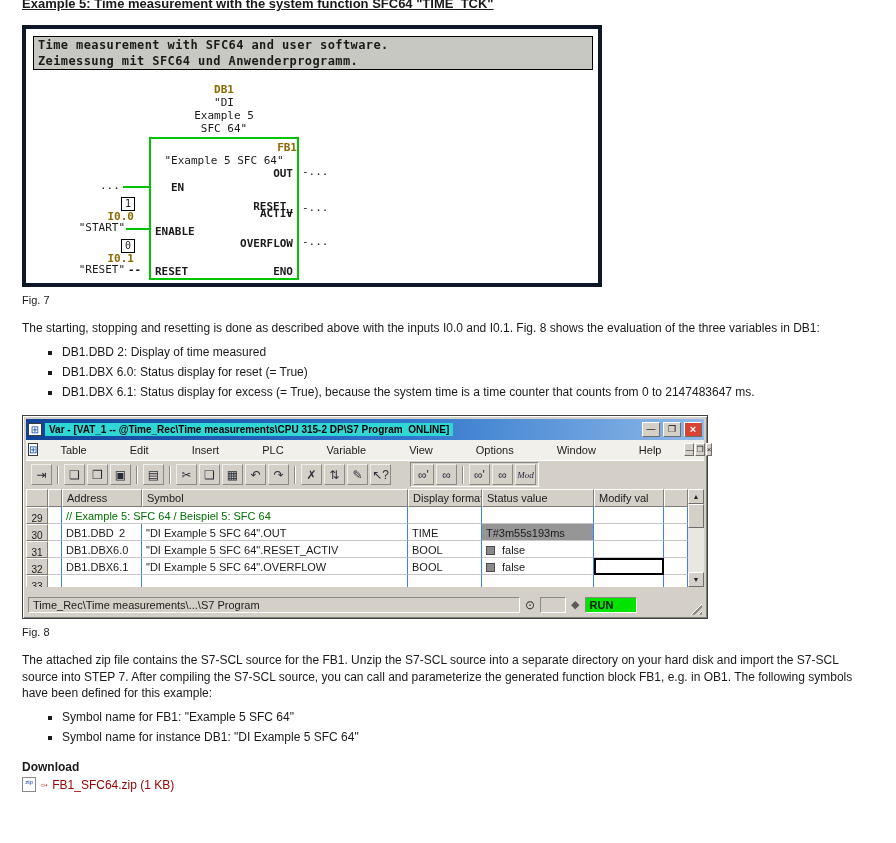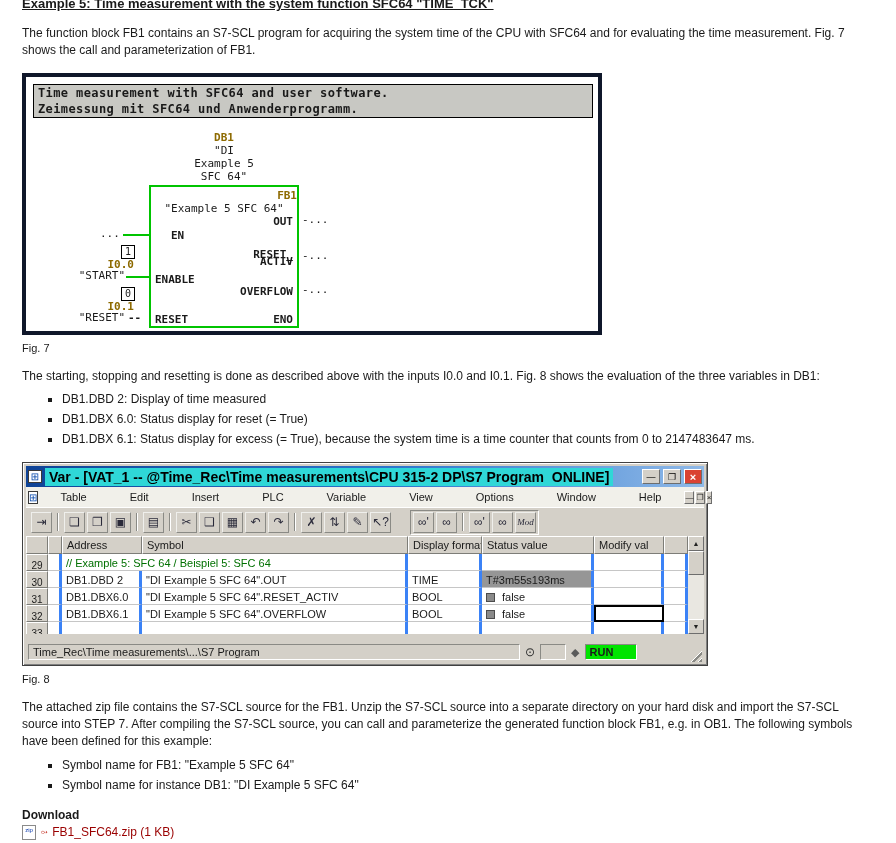--- a/index.html
+++ b/index.html
@@ -27,21 +27,21 @@
   .gline { position:absolute; height:2px; background:#00c400; }
   .valbox { position:absolute; width:14px; height:14px; border:1px solid #000; background:#fff; text-align:center; font-size:10px; line-height:12px; }
   .rt { text-align:right; }
 
   
   .win { width:686px; margin-top:16px; background:#d4d0c8; border:1px solid #404040;
          box-shadow: inset 1px 1px 0 #ffffff, inset -1px -1px 0 #808080; padding:3px; font-size:11px; }
   .titlebar { height:21px; display:flex; align-items:center; gap:3px; padding:0 2px;
          background:linear-gradient(90deg,#0f4396 0%, #2e76cc 55%, #8fb9e8 100%); }
   .title-icon { width:14px; height:13px; background:#fff; border:1px solid #3a3a3a; color:#0044aa; font-size:10px; line-height:11px; text-align:center; }
-  .title-text { background:#2fd7d7; color:#000; font-weight:bold; font-size:14px; padding:1px 4px; white-space:pre; }
+  .title-text { background:#2fd7d7; color:#000; font-weight:bold; font-size:10px; padding:1px 4px; white-space:pre; }
   .tb-btn { width:18px; height:15px; display:flex; align-items:center; justify-content:center; font-size:9px;
          background:#d4d0c8; border:1px solid; border-color:#fff #6d6d6d #6d6d6d #fff; color:#000; }
   .tb-btn.close { background:#da4232; color:#fff; font-weight:bold; font-size:11px; }
   .tb-spacer { flex:1; }
 
   .menubar { height:20px; display:flex; align-items:center; background:#f1f0ea; padding:0 2px; gap:1px; }
   .menu-item { padding:2px 21px; font-size:11px; }
   .mdi-btn { width:14px; height:13px; display:flex; align-items:center; justify-content:center; font-size:8px;
          background:#d4d0c8; border:1px solid; border-color:#fff #6d6d6d #6d6d6d #fff; }
 
@@ -53,21 +53,21 @@
   .tbtn.small-mod { font-style:italic; font-family:"Liberation Serif", serif; font-size:9px; }
 
   .table-zone { display:flex; }
   .vat { width:662px; background:#fff; }
   .vrow { display:flex; height:17px; }
   .vrow.hdr { height:18px; }
   .hcell { background:#d4d0c8; border:1px solid; border-color:#fff #7d7d78 #7d7d78 #fff; font-size:11px; padding:2px 4px;
            overflow:hidden; white-space:nowrap; }
   .numcell { width:22px; background:#d4d0c8; border:1px solid; border-color:#fff #7d7d78 #7d7d78 #fff; text-align:center;
            font-size:10px; padding-top:5px; }
-  .dcell { border-right:3px solid #3b82f6; border-bottom:1px solid #c6c6c6; font-size:11px; padding:3px 4px;
+  .dcell { border-right:1px solid #3b82f6; border-bottom:1px solid #c6c6c6; font-size:11px; padding:3px 4px;
            overflow:hidden; white-space:nowrap; background:#fff; }
   .c-icon { width:14px; }
   .c-addr { width:80px; display:flex; }
   .c-addr .bit { margin-left:auto; padding-right:12px; }
   .c-sym  { width:266px; }
   .c-fmt  { width:74px; }
   .c-val  { width:112px; }
   .c-mod  { width:70px; }
   .c-fill { width:24px; }
   .c-comment { width:346px; color:#007000; }
@@ -101,21 +101,20 @@
   .dl-glyph { color:#bb1100; font-size:11px; transform:rotate(45deg); display:inline-block; }
   .dl-link { color:#9a0000; font-size:12px; text-decoration:none; }
 </style>
 </head>
 <body>
 
 <div class="page">
 
   <div class="doc-title">Example 5: Time measurement with the system function SFC64 "TIME_TCK"</div>
 
-  <p class="para">The function block FB1 contains an S7-SCL program for acquiring the system time of the CPU with SFC64 and for evaluating the time measurement. Fig. 7 shows the call and parameterization of FB1.</p>
 
   <div class="fig7">
     <div class="banner">
       <div>Time measurement with SFC64 and user software.</div>
       <div>Zeimessung mit SFC64 und Anwenderprogramm.</div>
     </div>
 
     <span class="f7 olive ctr" style="left:123px; top:54px;">DB1</span>
     <span class="f7 ctr" style="left:123px; top:67px;">"DI</span>
     <span class="f7 ctr" style="left:123px; top:80px;">Example 5</span>

